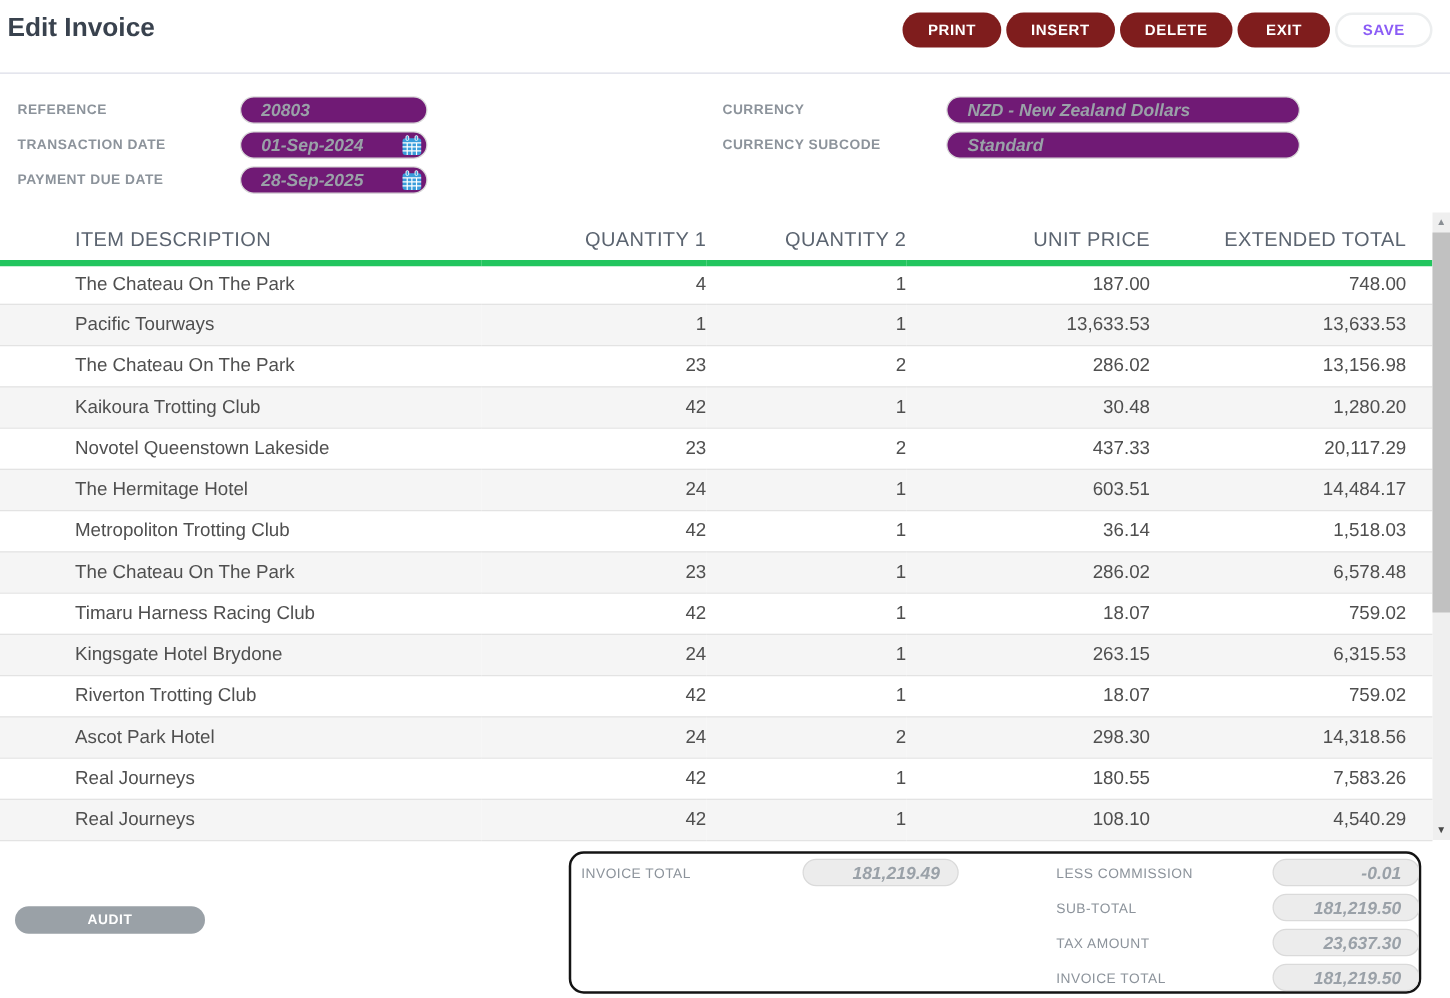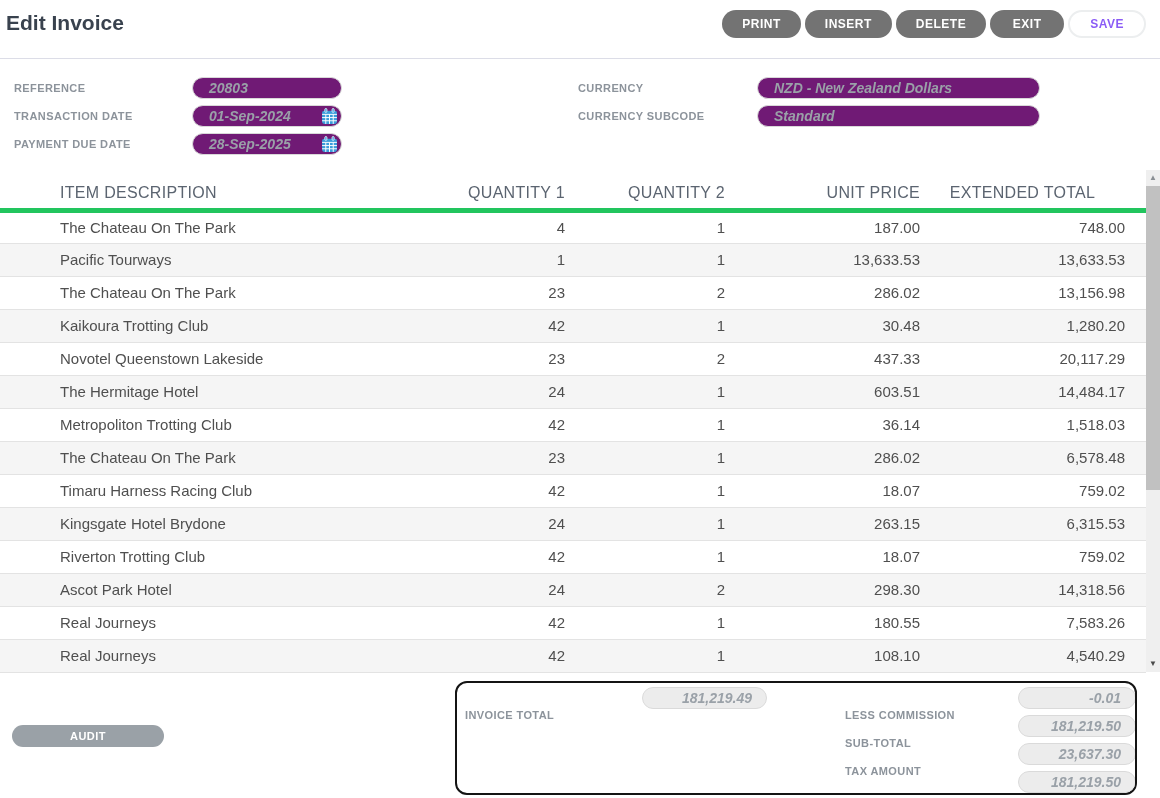--- a/index.html
+++ b/index.html
@@ -5,21 +5,21 @@
   * { margin:0; padding:0; box-sizing:border-box; }
   html,body { width:1160px; height:798px; background:#ffffff;
     font-family:"Liberation Sans", sans-serif; overflow:hidden; }
   body { position:relative; }
 
   
   .page-title { position:absolute; left:6px; top:11px; font-size:21px;
     font-weight:bold; color:#39424e; }
   .toolbar { position:absolute; top:10px; right:14px; display:flex; gap:4px; }
   .btn { height:28px; min-width:74px; padding:0 20px; border-radius:14px;
-    background:#737373; color:#ffffff; font-family:"Liberation Sans",sans-serif;
+    background:#7f1d1d; color:#ffffff; font-family:"Liberation Sans",sans-serif;
     font-size:12px; font-weight:bold; letter-spacing:0.5px; border:none;
     display:flex; align-items:center; justify-content:center; cursor:pointer; }
   .btn.disabled { background:#ffffff; border:2px solid #eceeef; color:#8b5cf6; }
   .divider { position:absolute; top:58px; left:0; width:1160px; height:1px;
     background:#dcdde7; }
 
   
   .field-label { position:absolute; font-size:11px; font-weight:bold;
     color:#8c939b; letter-spacing:0.4px; }
   .pill { position:absolute; height:22px; background:#701a75;
@@ -29,21 +29,21 @@
   .pill .cal { position:absolute; right:3px; top:2px; width:17px; height:17px;
     cursor:pointer; }
 
   
   .grid-wrap { position:absolute; top:178px; left:0; width:1146px; }
   table { border-collapse:collapse; table-layout:fixed; width:1146px; }
   th { height:32px; font-size:16px; font-weight:normal; color:#5b6470;
     letter-spacing:0.3px; border-bottom:5px solid #22c55e; text-align:right;
     vertical-align:middle; }
   th:first-child { text-align:left; padding-left:60px; }
-  th:last-child { padding-right:21px;text-align:center; }
+  th:last-child { padding-right:21px; }
   td { height:33px; font-size:15px; color:#4f4f4f;
     border-bottom:1px solid #e3e3e3; text-align:right; vertical-align:middle; }
   td:first-child { text-align:left; padding-left:60px; }
   td:last-child { padding-right:21px; }
   tbody tr:nth-child(even) td { background:#f5f5f5; }
 
   
   .scrollbar { position:absolute; right:0; top:170px; width:14px; height:502px;
     background:#efefef; }
   .scroll-up, .scroll-down { position:absolute; left:0; width:14px; height:12px;
@@ -55,22 +55,22 @@
     background:#c1c1c1; cursor:grab; }
 
   
   .audit-btn { position:absolute; left:12px; top:681px; width:152px; height:22px;
     border-radius:11px; background:#9aa1a7; border:none; color:#ffffff;
     font-family:"Liberation Sans",sans-serif; font-size:11px; font-weight:bold;
     letter-spacing:0.5px; cursor:pointer;margin-top:44px; }
   .totals-box { position:absolute; left:455px; top:681px; width:682px;
     height:114px; border:2px solid #141414; border-radius:12px;
     background:#ffffff; overflow:hidden; }
-  .t-label { position:absolute; font-size:11px; font-weight:bold; color:#8c939b;
-    letter-spacing:0.4px;margin-top:16px; }
+  .t-label { position:absolute; font-size:11px; font-weight:normal; color:#8c939b;
+    letter-spacing:0.4px; }
   .t-pill { position:absolute; height:22px; background:#ececec;
     border:1px solid #dadada; border-radius:12px; display:flex;
     align-items:center; justify-content:flex-end; padding:0 14px;
     font-size:14px; font-weight:bold; font-style:italic; color:#9aa1a8; }
 </style>
 </head>
 <body>
 
 <h1 class="page-title">Edit Invoice</h1>
 <div class="toolbar">

